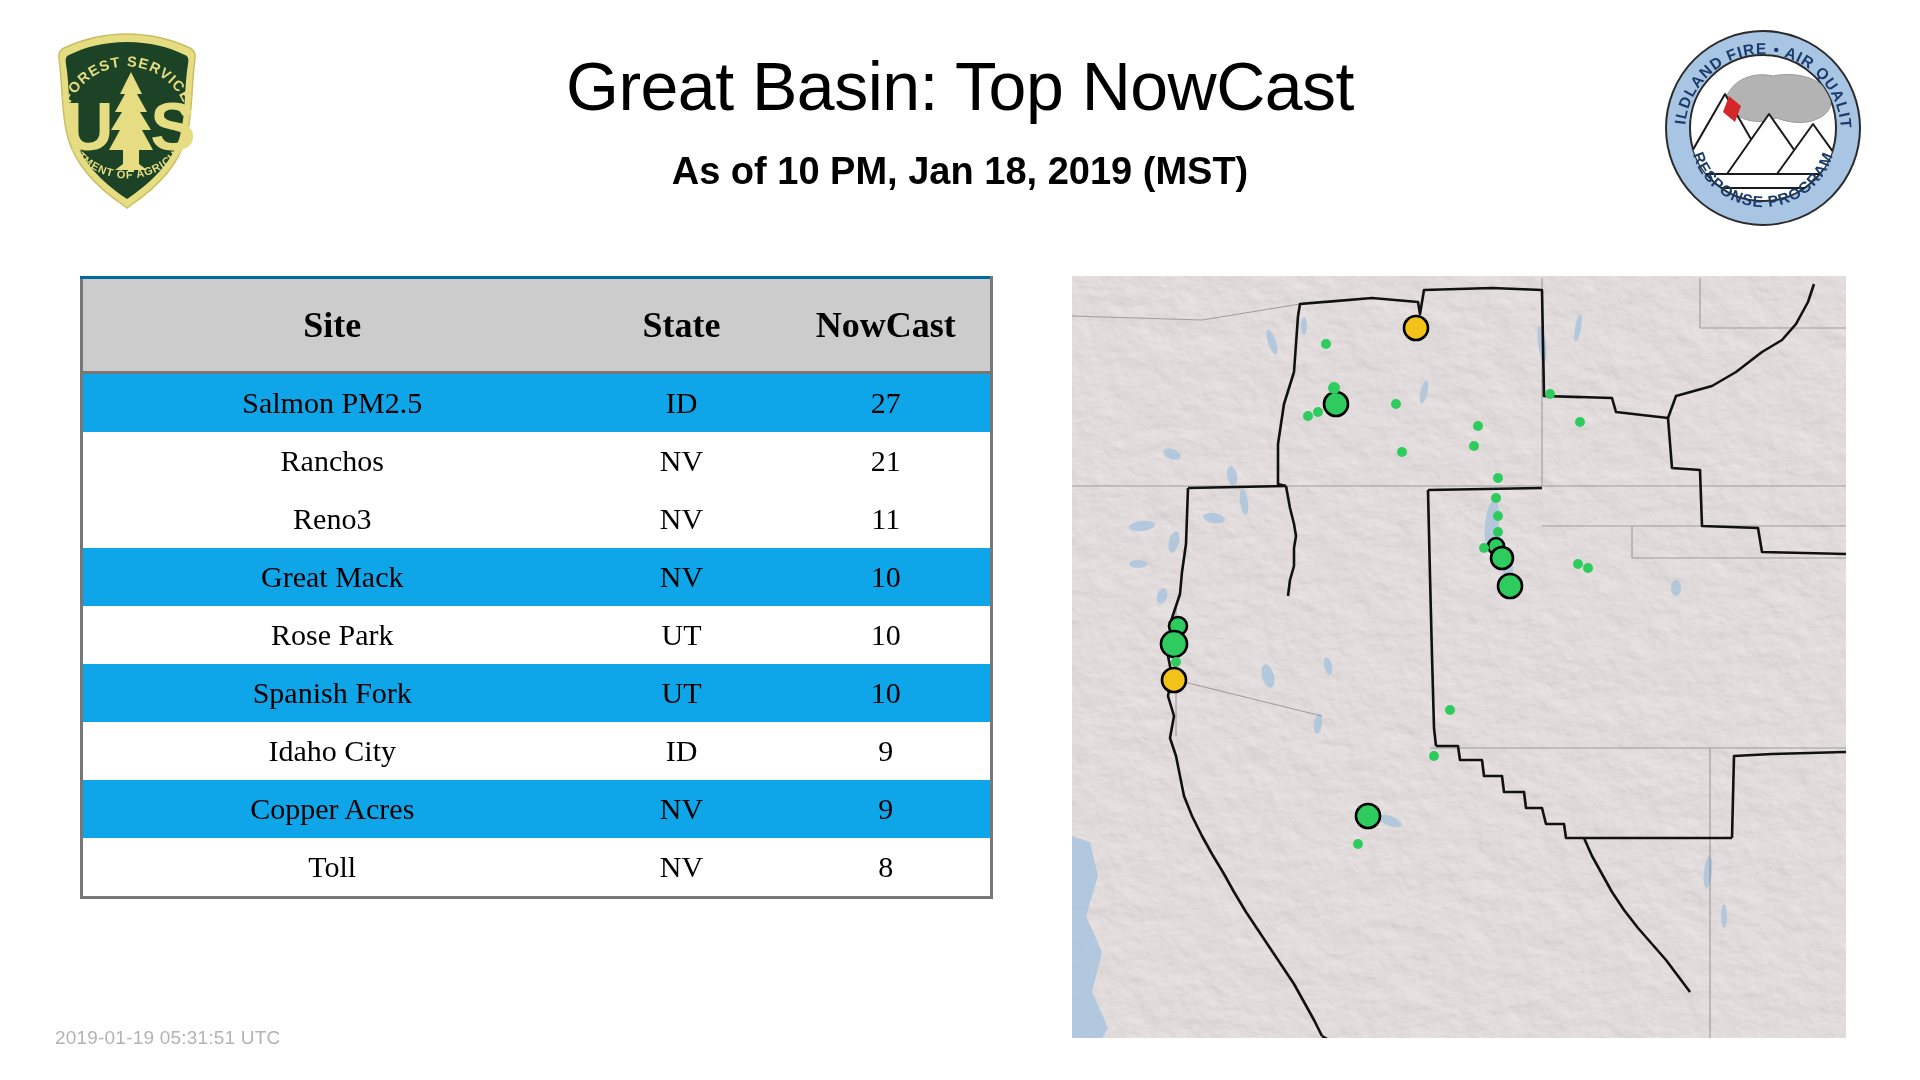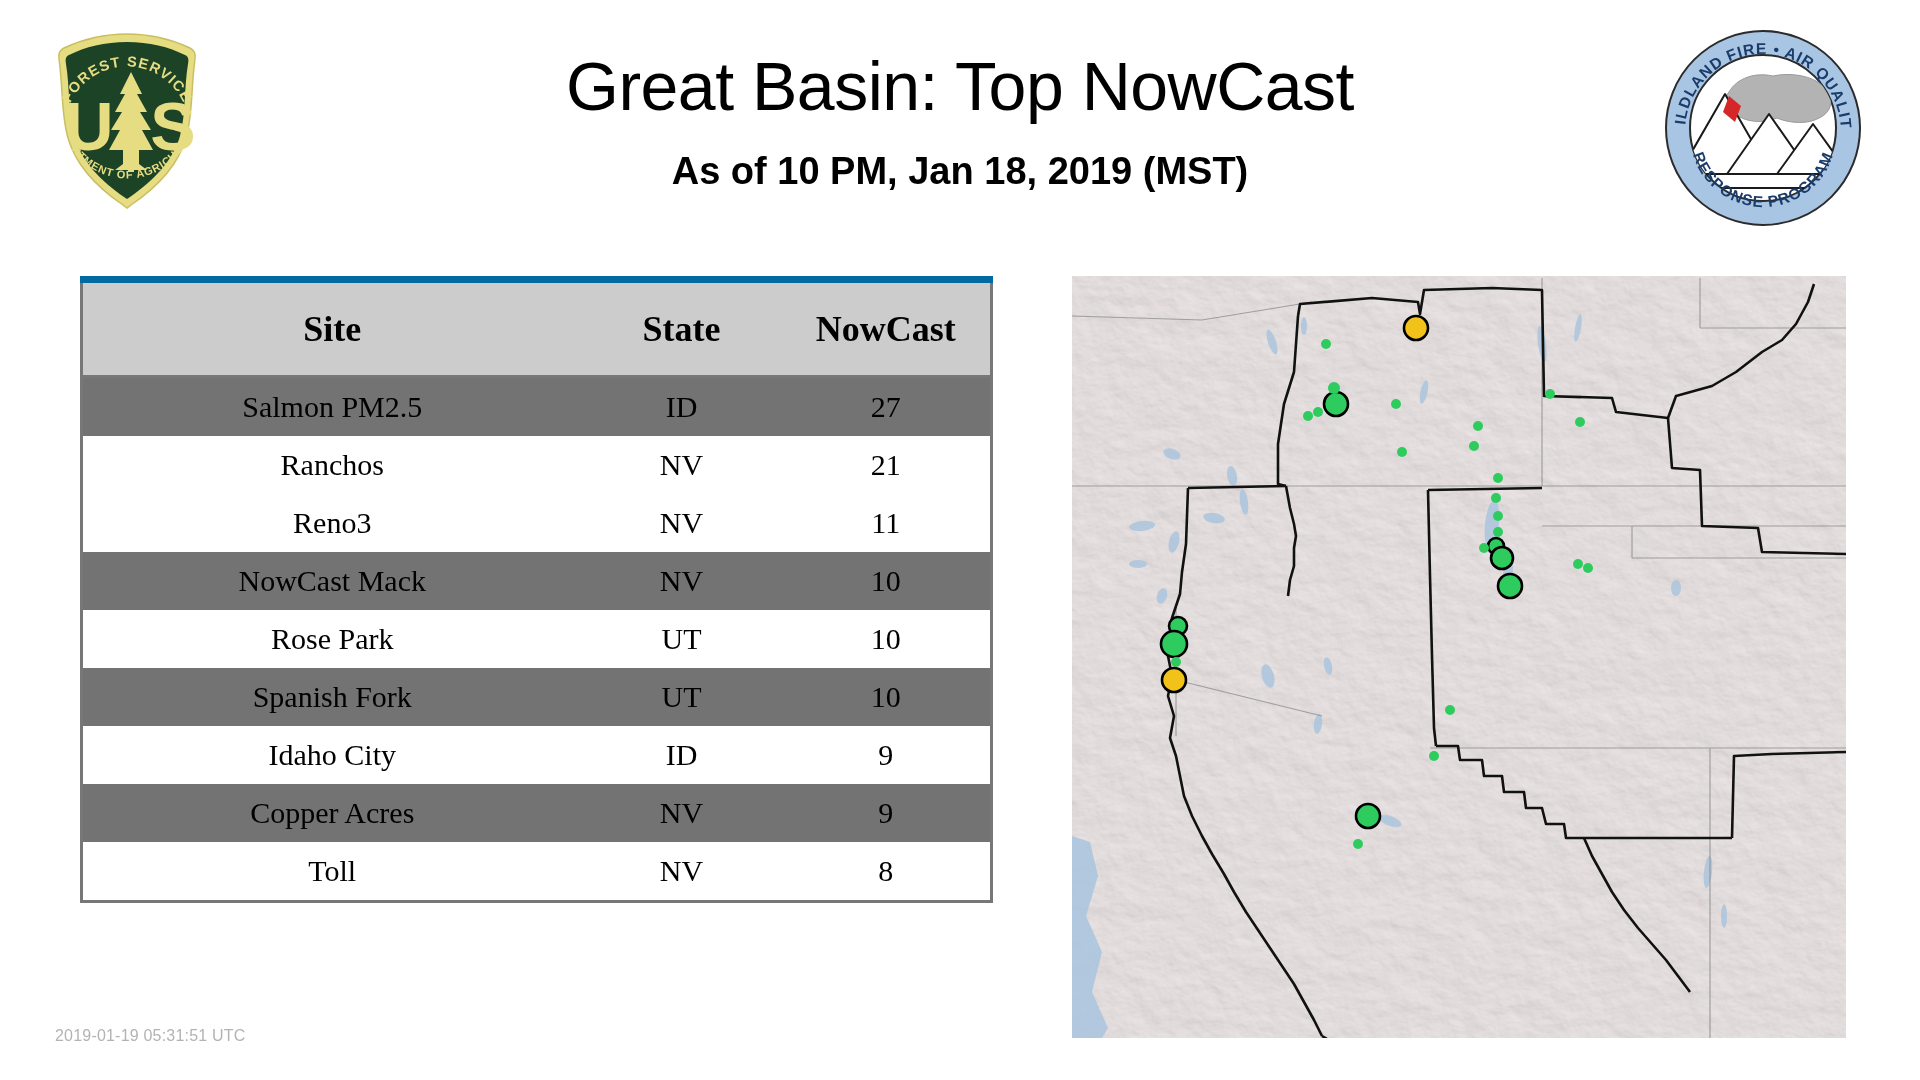--- a/index.html
+++ b/index.html
@@ -75,21 +75,21 @@
     table-layout: fixed;
   }
   table.nowcast thead th {
     background: #cccccc;
     font-size: 36px;
     font-weight: bold;
     color: #000;
     height: 92px;
     vertical-align: middle;
     text-align: center;
-    border-top: 7px solid #0369a1;
+    border-top: 3px solid #0369a1;
     border-bottom: 3px solid #777777;
     padding: 0;
   }
   table.nowcast thead th:first-child {
     border-left: 3px solid #777777;
   }
   table.nowcast thead th:last-child {
     border-right: 3px solid #777777;
   }
   table.nowcast tbody td {
@@ -100,35 +100,35 @@
     vertical-align: middle;
     padding: 0;
     border: none;
   }
   table.nowcast tbody tr td:first-child {
     border-left: 3px solid #777777;
   }
   table.nowcast tbody tr td:last-child {
     border-right: 3px solid #777777;
   }
-  table.nowcast tbody tr.odd td { background: #737373; }
+  table.nowcast tbody tr.odd td { background: #0ea5e9; }
   table.nowcast tbody tr.even td { background: #ffffff; }
   table.nowcast tbody tr:last-child td { border-bottom: 3px solid #777777; }
 
   .col-site  { width: 500px; }
   .col-state { width: 200px; }
   .col-now   { width: 210px; }
 
   
   #footer-timestamp {
     position: absolute;
     left: 55px;
     top: 1027px;
     font-family: "Liberation Sans Narrow", "Liberation Sans", sans-serif;
-    font-size: 16px;
+    font-size: 19px;
     color: #b3b3b3;
     letter-spacing: 0.2px;
   }
 
   
   #map-panel {
     position: absolute;
     left: 1072px;
     top: 276px;
     width: 774px;
@@ -246,21 +246,21 @@
           <td>Ranchos</td>
           <td>NV</td>
           <td>21</td>
         </tr>
         <tr class="even">
           <td>Reno3</td>
           <td>NV</td>
           <td>11</td>
         </tr>
         <tr class="odd">
-          <td>NowCast Mack</td>
+          <td>Great Mack</td>
           <td>NV</td>
           <td>10</td>
         </tr>
         <tr class="even">
           <td>Rose Park</td>
           <td>UT</td>
           <td>10</td>
         </tr>
         <tr class="odd">
           <td>Spanish Fork</td>

